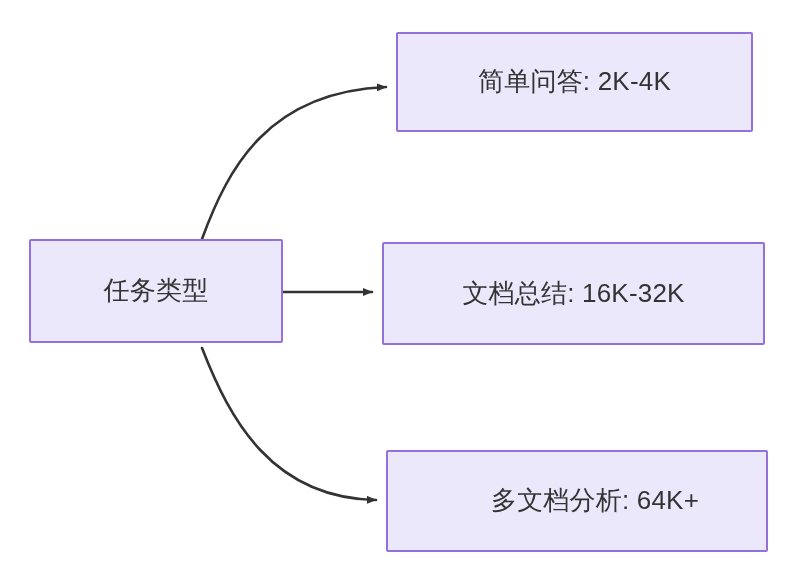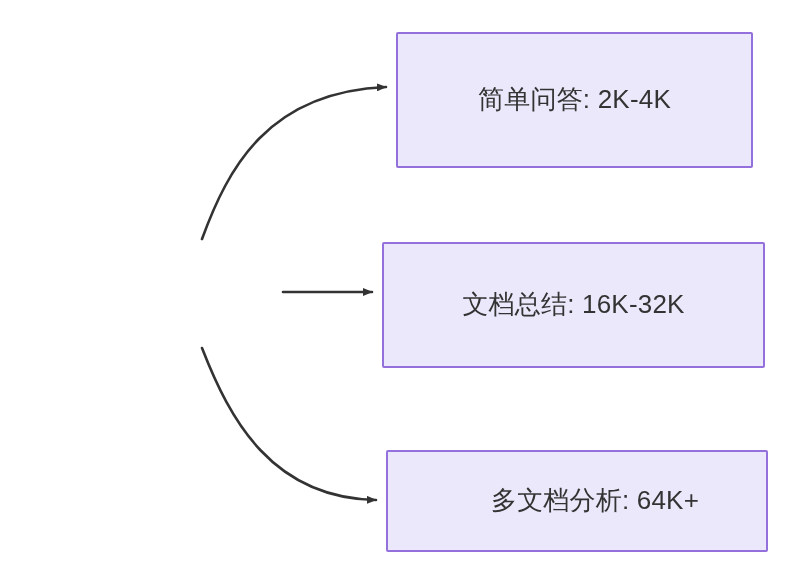--- a/index.html
+++ b/index.html
@@ -47,27 +47,27 @@
   #node-root {
     left: 29px;
     top: 239px;
     width: 254px;
     height: 104px;
   }
   #node-simple-qa {
     left: 396px;
     top: 32px;
     width: 357px;
-    height: 136px;
+    height: 100px;
   }
   #node-doc-summary {
     left: 382px;
     top: 242px;
     width: 383px;
-    height: 126px;
+    height: 103px;
   }
   #node-multi-doc {
     left: 386px;
     top: 450px;
     width: 382px;
     height: 102px;
     padding-left: 36px;
   }
 </style>
 </head>
@@ -82,20 +82,23 @@
       </marker>
     </defs>
 
     <path d="M 202,239 C 228,168 268,92 386,87" fill="none" stroke="#333333" stroke-width="2.6" stroke-linecap="round" marker-end="url(#arrow)"></path>
 
     <path d="M 283,292 L 372,292" fill="none" stroke="#333333" stroke-width="2.6" stroke-linecap="round" marker-end="url(#arrow)"></path>
 
     <path d="M 202,348 C 230,420 272,498 376,500" fill="none" stroke="#333333" stroke-width="2.6" stroke-linecap="round" marker-end="url(#arrow)"></path>
   </svg>
 
+  <div class="node" id="node-root">
+    <span class="node-label">任务类型</span>
+  </div>
 
   <div class="node" id="node-simple-qa">
     <span class="node-label">简单问答: 2K-4K</span>
   </div>
 
   <div class="node" id="node-doc-summary">
     <span class="node-label">文档总结: 16K-32K</span>
   </div>
 
   <div class="node" id="node-multi-doc">

